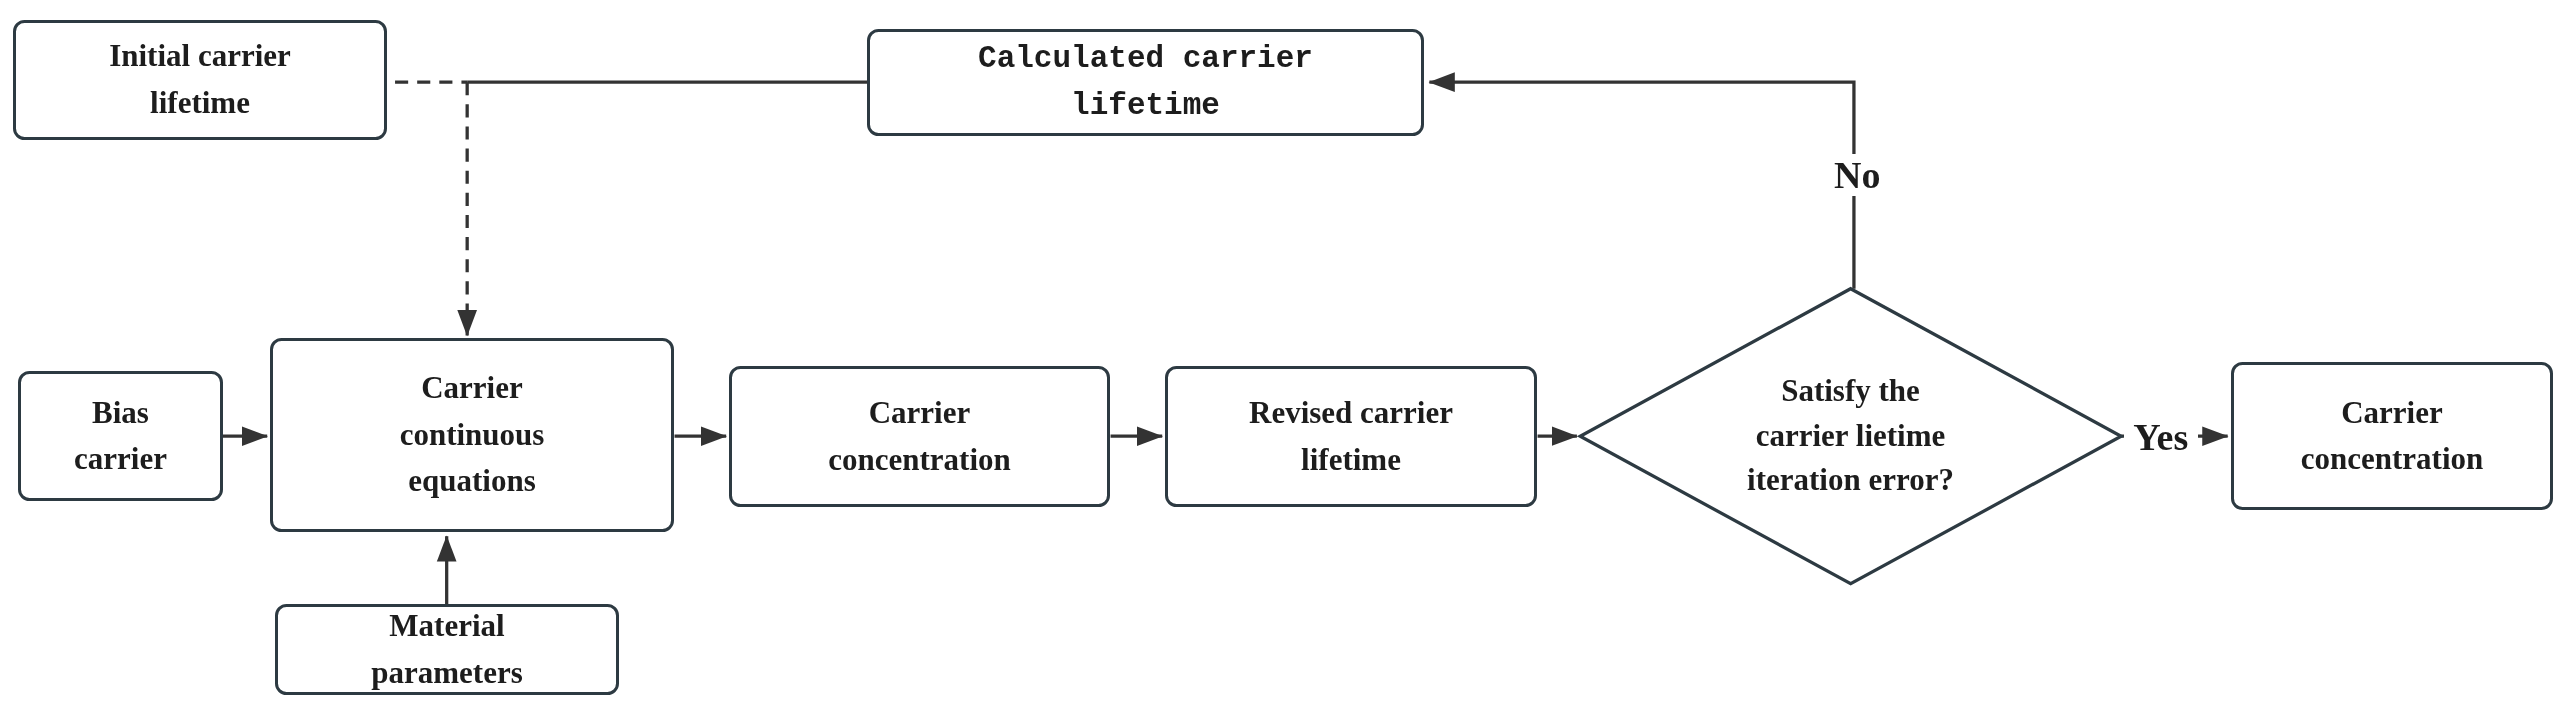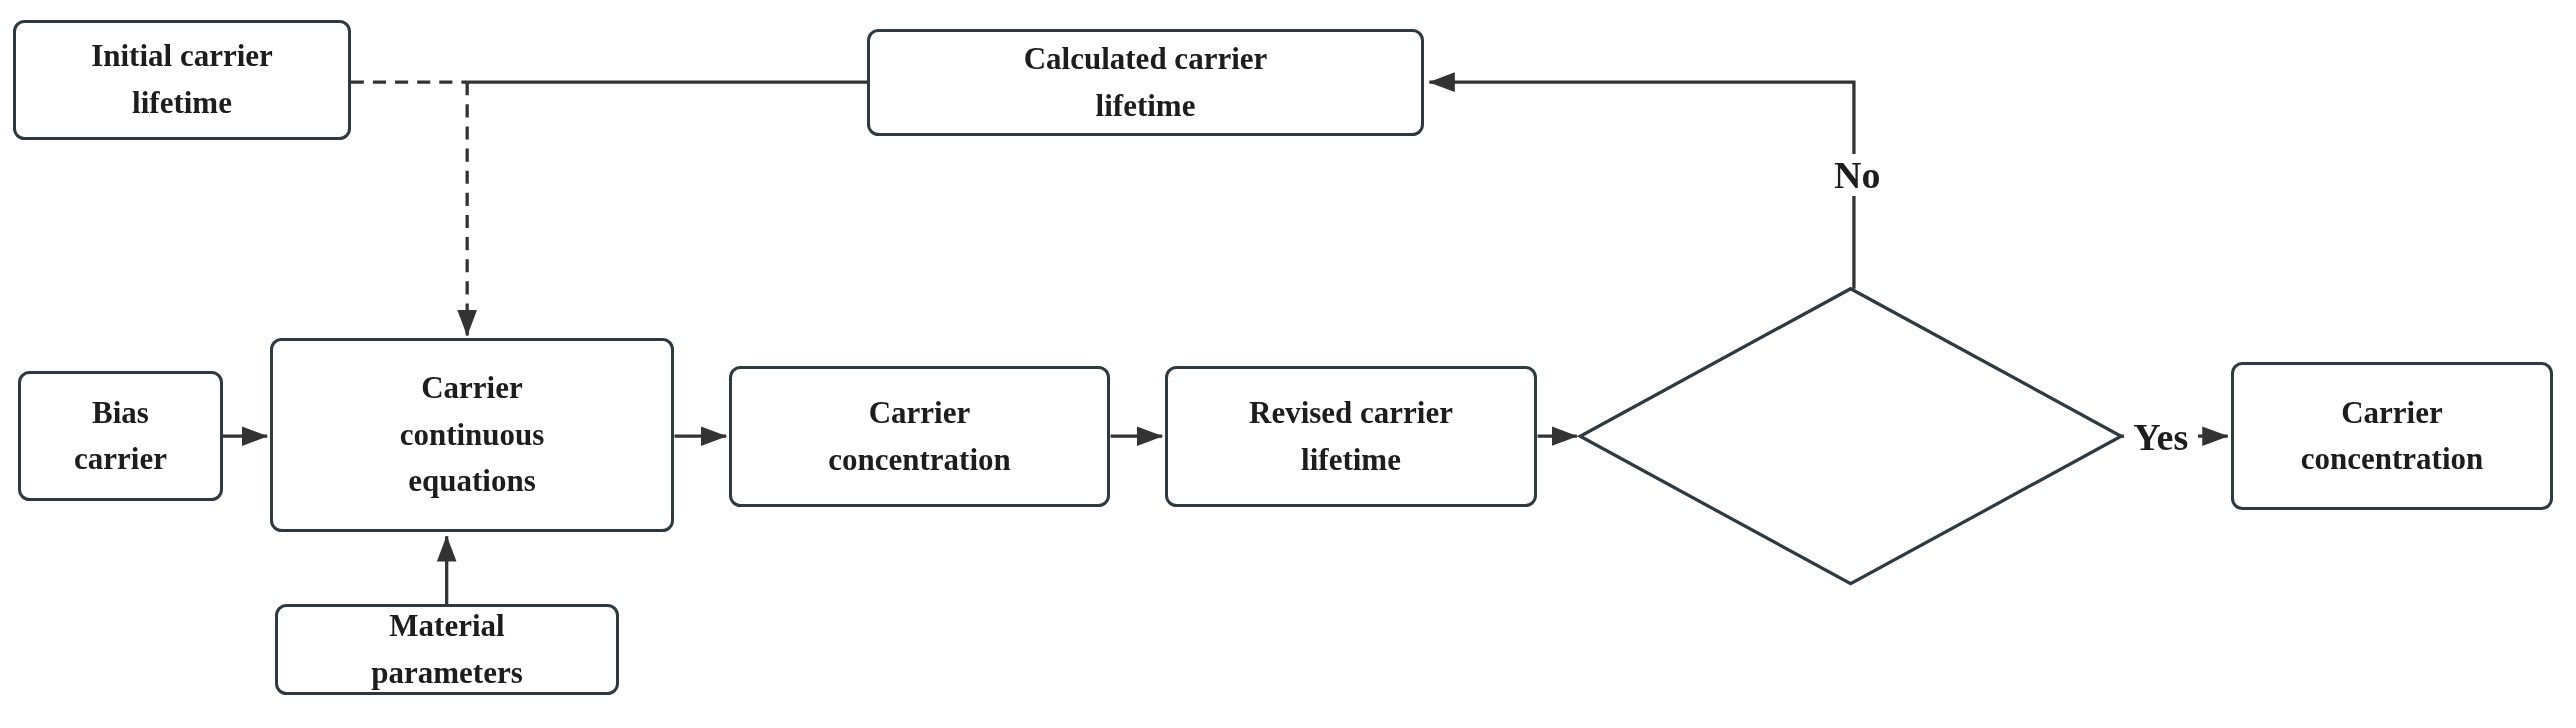--- a/index.html
+++ b/index.html
@@ -33,22 +33,22 @@
   }
   .diamond-label .lbl{white-space:pre-line;}
   .edge-label{
     position:absolute;
     display:flex;align-items:center;justify-content:center;
     background:#ffffff;
     font-weight:700;font-size:38px;line-height:1;color:#1d1d1d;
     padding:1.6px 3.3px;
   }
   
-  #n-initial            {left:13px;   top:19.7px;  width:338px; height:120px;}
-  #n-calculated         {left:867px; top:29px;  width:557px; height:107px;}
+  #n-initial            {left:13px;   top:19.7px;  width:374px; height:120px;}
+  #n-calculated         {left:867px; top:29px;  width:557px; height:107px;font-family:Liberation Mono, monospace;}
   #n-bias               {left:18px;   top:371px; width:205px; height:130px;}
   #n-equations          {left:270px;  top:338px; width:404px; height:194px;}
   #n-conc-mid           {left:729px;  top:366px; width:381px; height:141px;}
   #n-revised            {left:1165px; top:366px; width:372px; height:141px;}
   #n-conc-out           {left:2231px; top:362px; width:322px; height:148px;}
   #n-material           {left:275px;  top:604px; width:344px; height:91px;}
   #dl-satisfy           {left:1670px; top:362px; width:361px; height:148px;}
   #el-no                {left:1813px; top:154px; width:82px; height:39px;}
   #el-yes               {left:2124px; top:416px; width:67px;  height:39px;}
 </style>
@@ -111,20 +111,25 @@
   <div class="node" id="n-conc-mid">
     <span class="lbl">Carrier
 concentration</span>
   </div>
 
   <div class="node" id="n-revised">
     <span class="lbl">Revised carrier
 lifetime</span>
   </div>
 
+  <div class="diamond-label" id="dl-satisfy">
+    <span class="lbl">Satisfy the
+carrier lietime
+iteration error?</span>
+  </div>
 
   <div class="node" id="n-conc-out">
     <span class="lbl">Carrier
 concentration</span>
   </div>
 
   <div class="node" id="n-material">
     <span class="lbl">Material
 parameters</span>
   </div>

